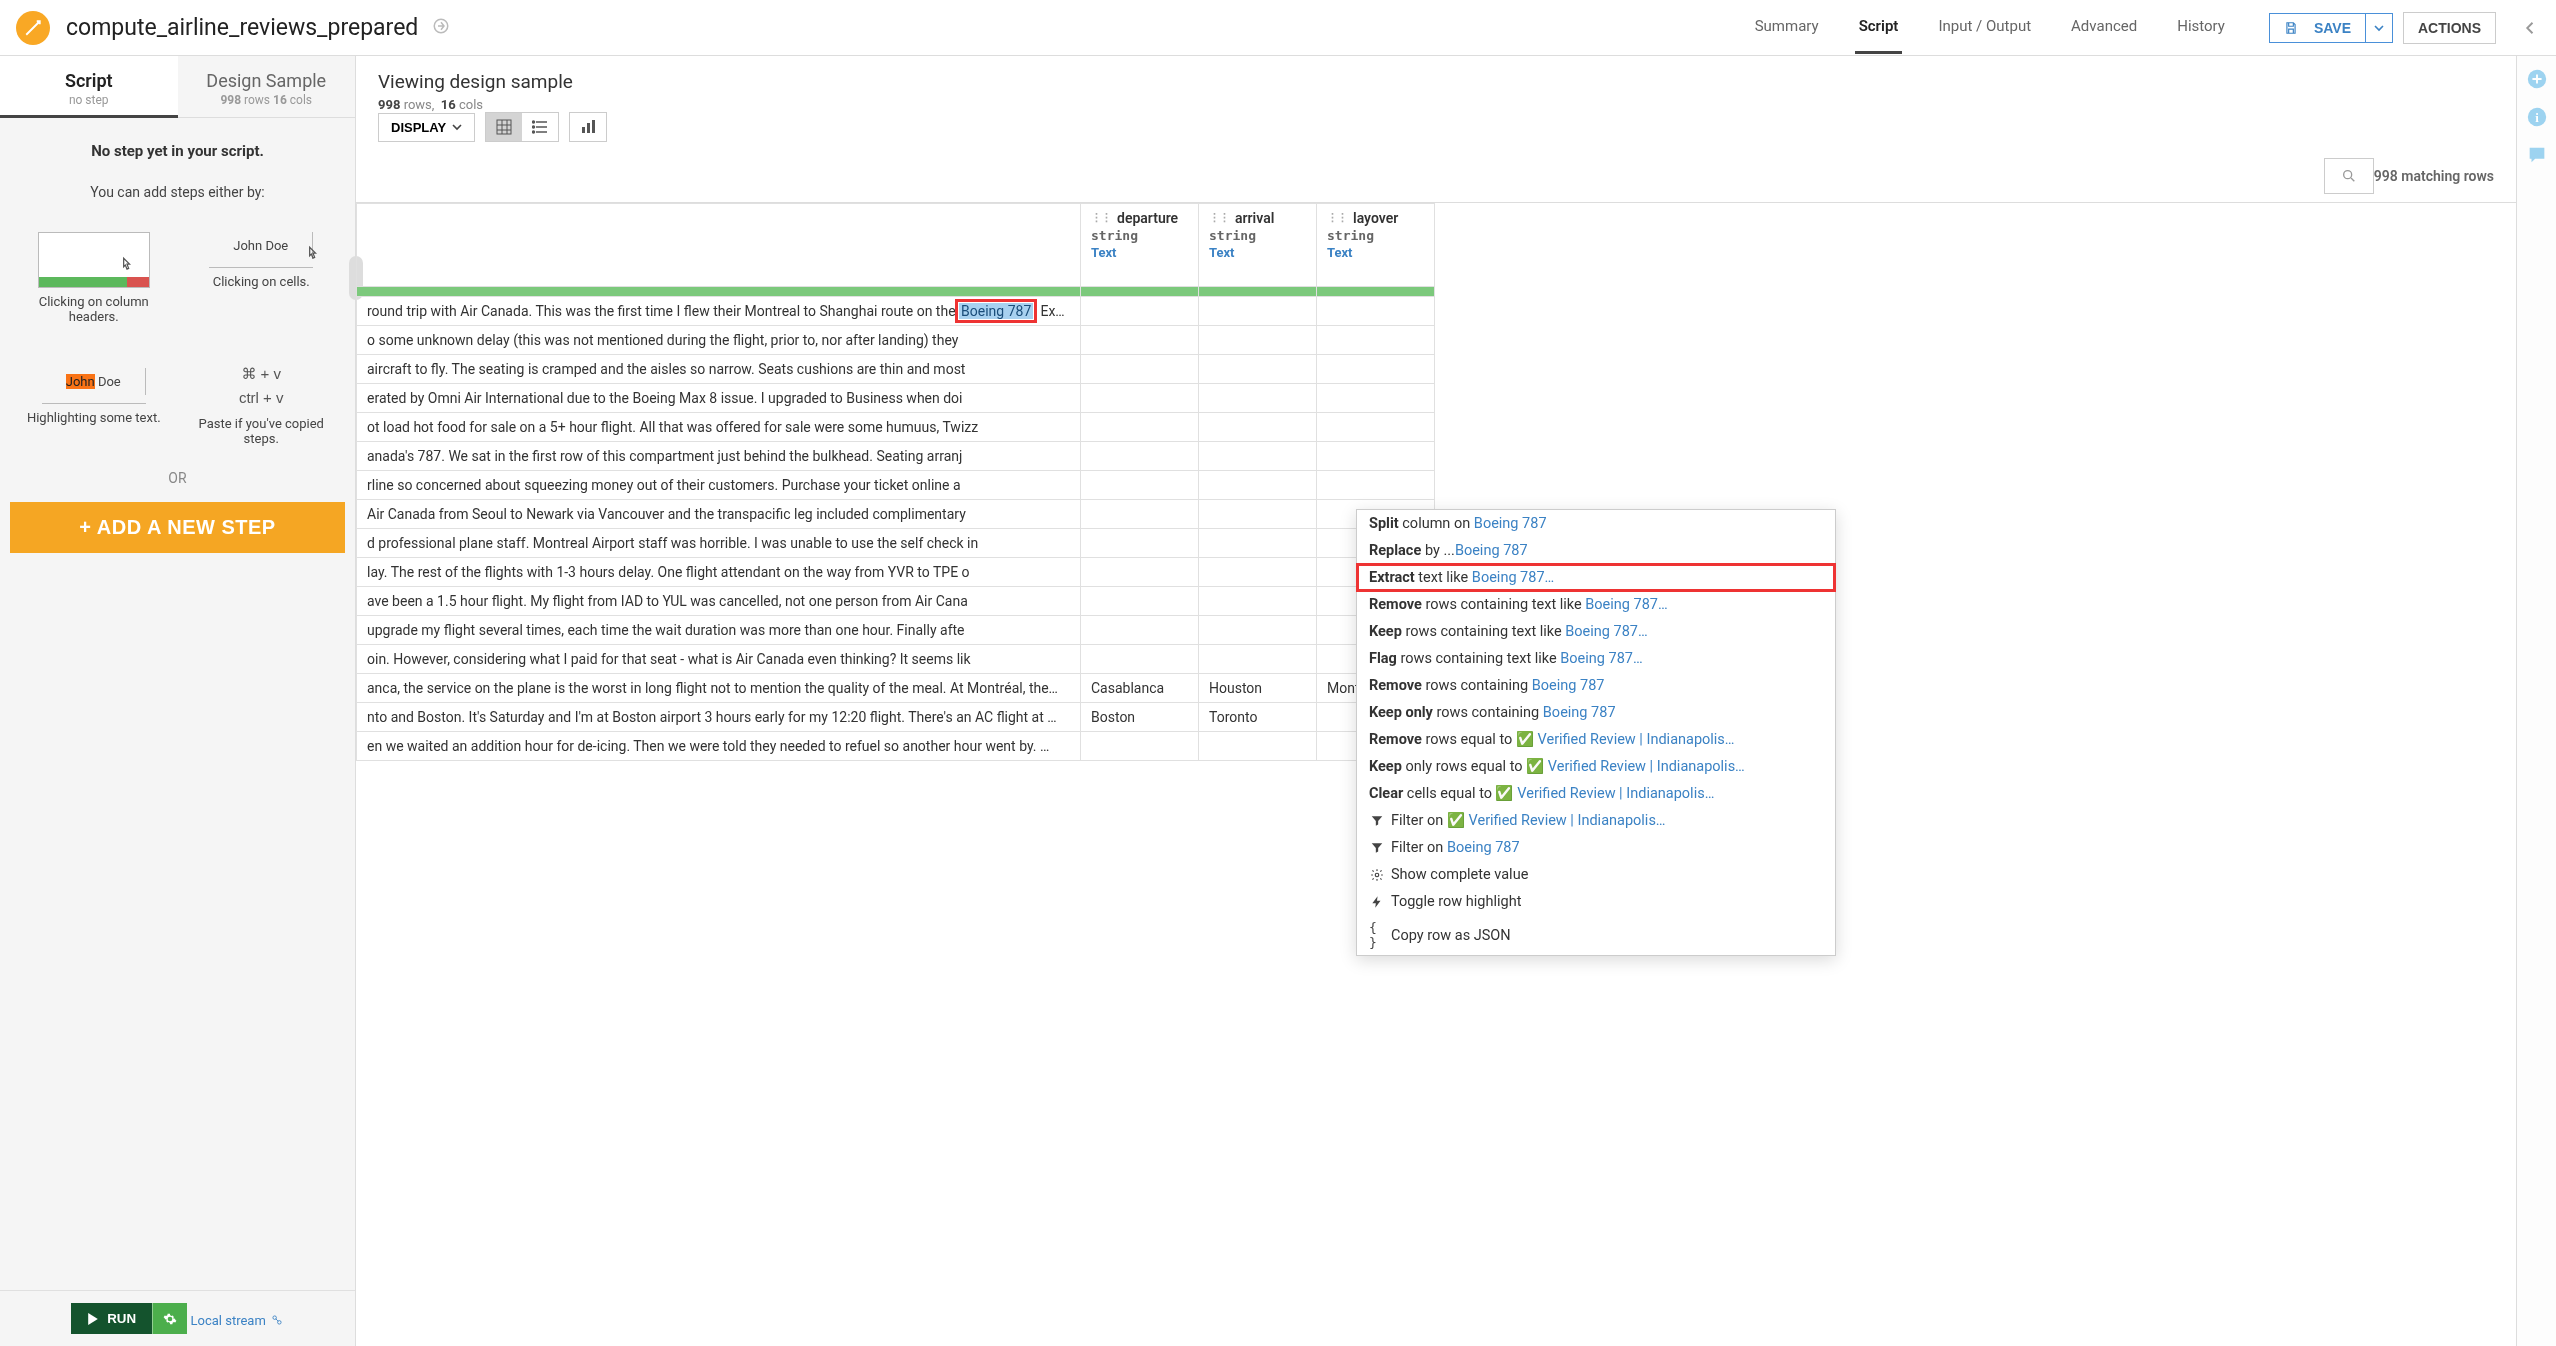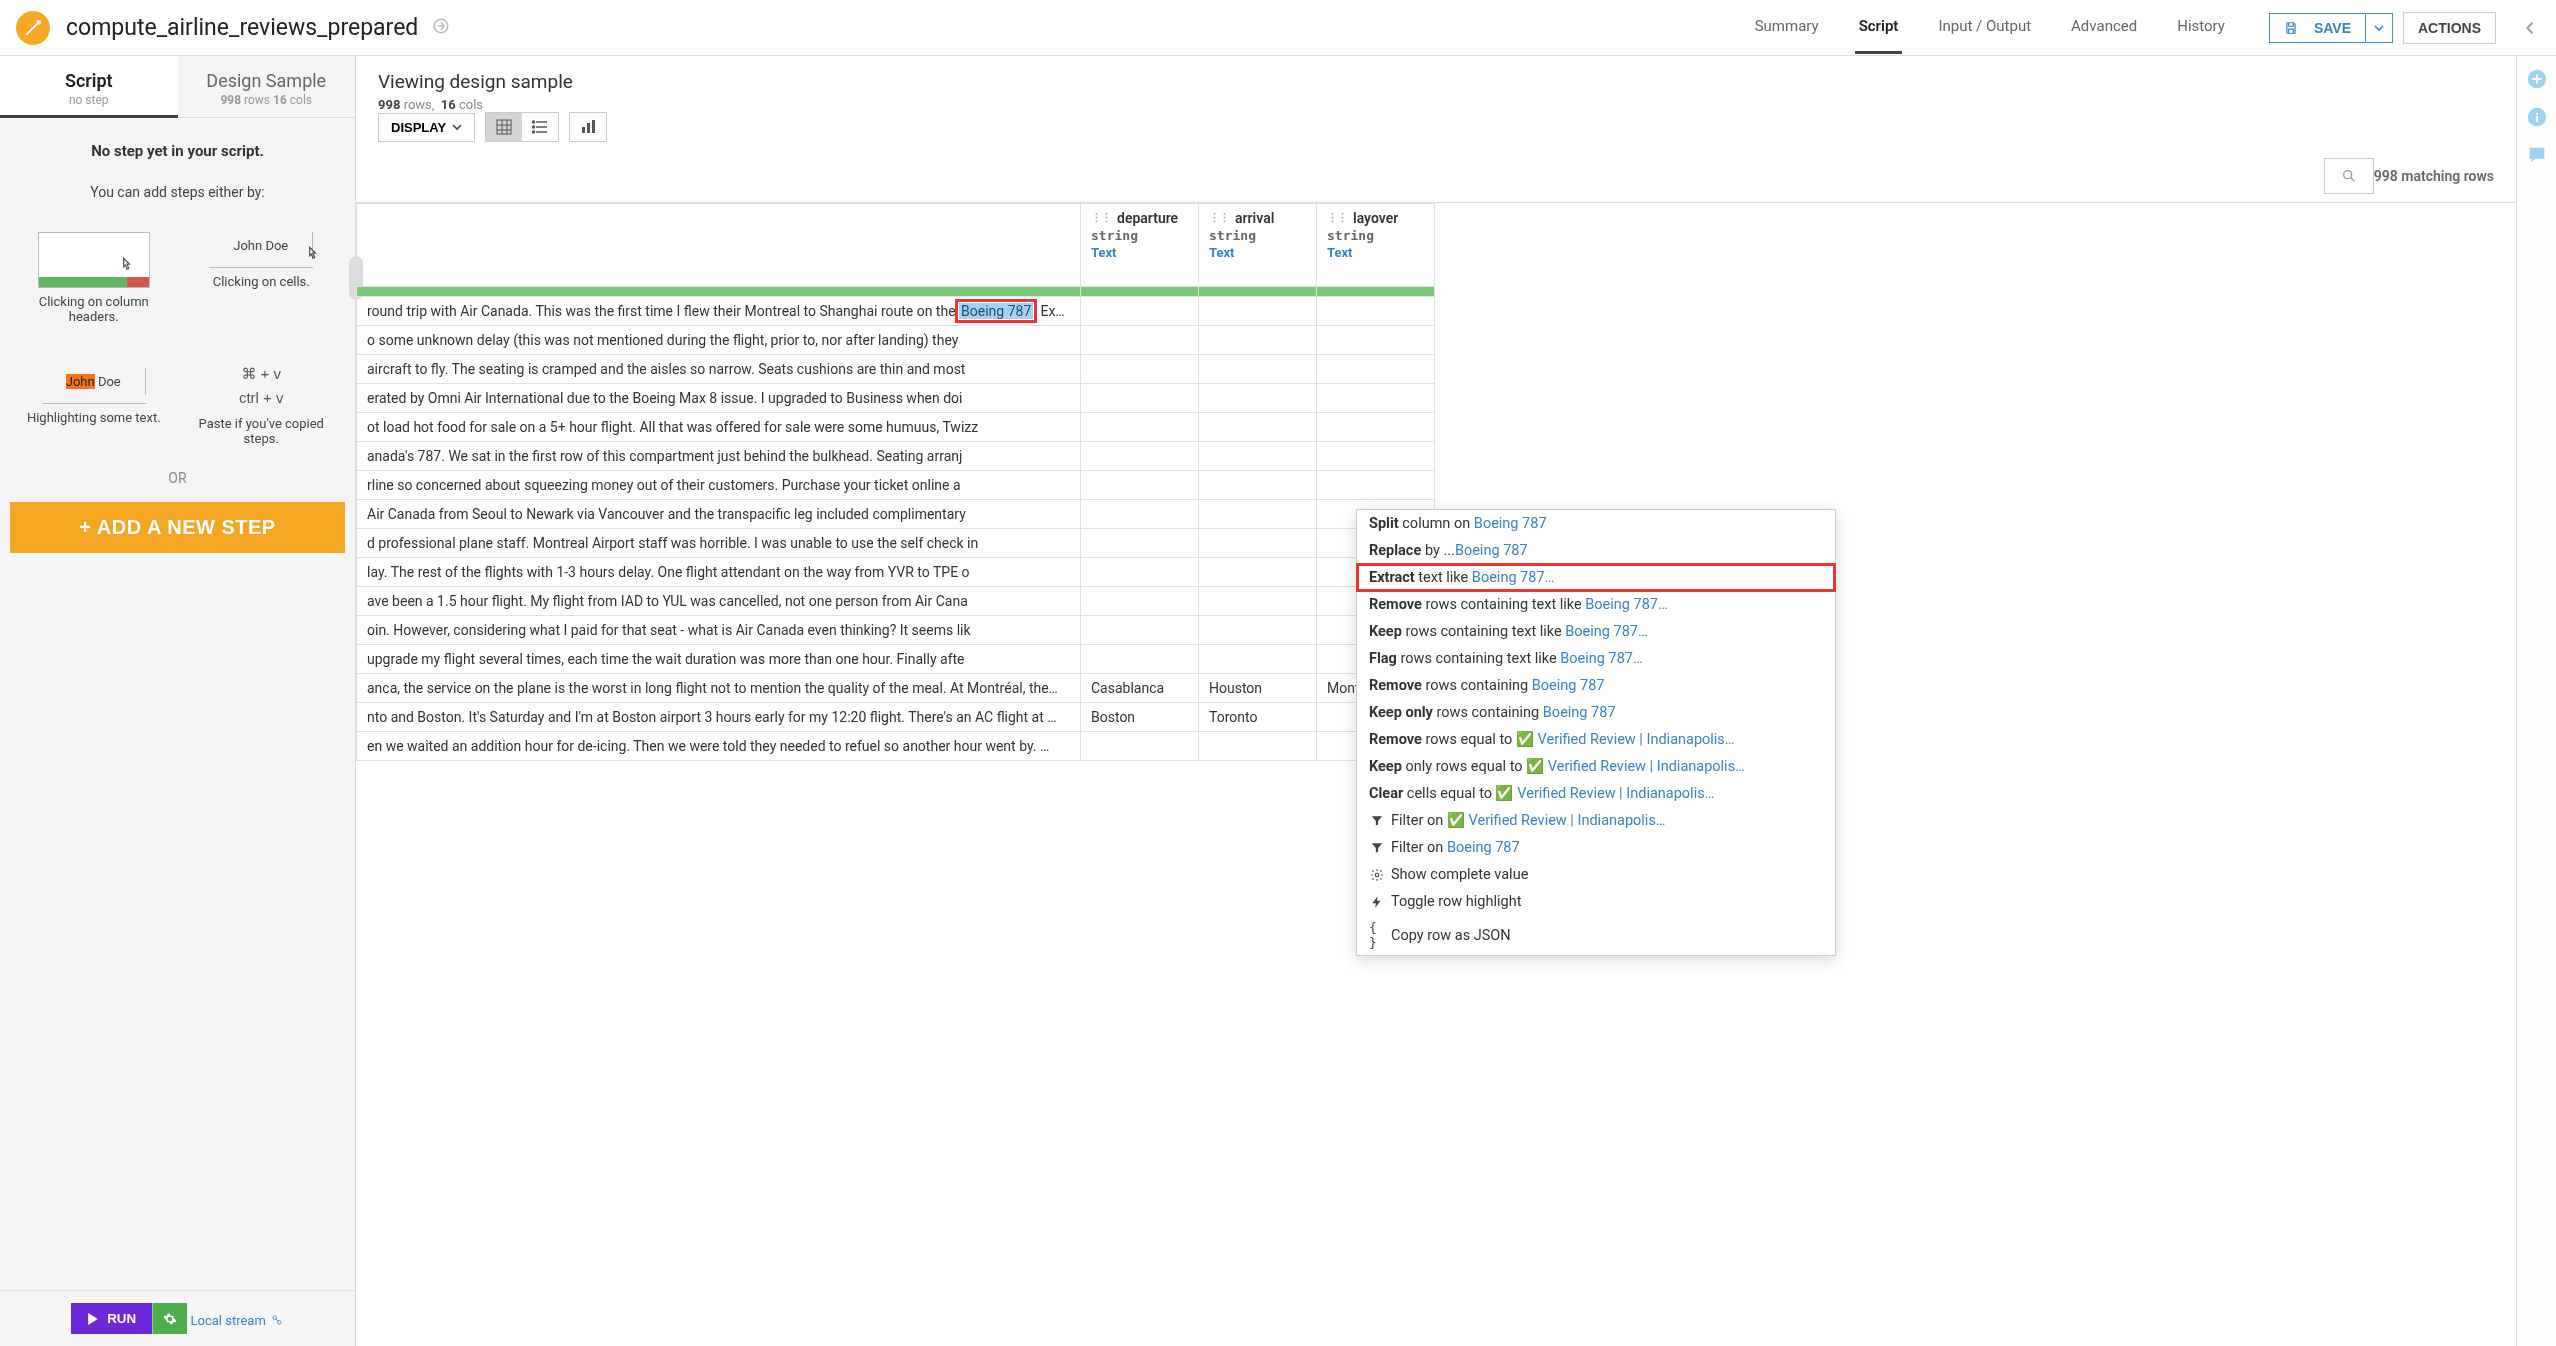--- a/index.html
+++ b/index.html
@@ -47,21 +47,21 @@
 .ex-cell-text { border-right: 1px solid #bbb; padding: 6px; font-size: 13px; }
 .ex-cell .ptr { position: absolute; right: -10px; top: 12px; }
 .ex-hl { width: 104px; margin: 20px auto 6px; padding-bottom: 8px; border-bottom: 1px solid #bbb; }
 .ex-hl-text { border-right: 1px solid #bbb; padding: 6px; font-size: 13px; }
 .ex-hl-sel { background: #f97316; color: #222; }
 .ex-paste { font-family: -apple-system, sans-serif; font-size: 15px; margin: 14px auto 6px; line-height: 1.6; color: #555; }
 .or { color: #888; margin: 16px 0; font-size: 14px; }
 .btn-add { background: #f5a623; color: #fff; border: none; width: 100%; padding: 14px; font-weight: 700; font-size: 20px; letter-spacing: 0.5px; cursor: pointer; }
 .sb-bottom { padding: 12px; text-align: center; border-top: 1px solid #e0e0e0; margin-top: auto; }
 .run-group { display: inline-flex; }
-.btn-run { background: #6d28d9; color: #fff; border: none; padding: 8px 16px; font-weight: 700; display: inline-flex; align-items: center; gap: 8px; cursor: pointer; }
+.btn-run { background: #14532d; color: #fff; border: none; padding: 8px 16px; font-weight: 700; display: inline-flex; align-items: center; gap: 8px; cursor: pointer; }
 .btn-run-gear { background: #4cae4c; color: #fff; border: none; border-left: 1px solid rgba(255,255,255,0.4); padding: 8px 10px; cursor: pointer; }
 .local-stream { color: #3b82c4; font-size: 13px; margin-top: 10px; display: inline-flex; align-items: center; gap: 4px; cursor: pointer; }
 .sb-drag-handle { position: absolute; right: -8px; top: 200px; width: 14px; height: 44px; background: #ddd; border-radius: 7px; cursor: col-resize; }
 
 
 .main { flex: 1; display: flex; flex-direction: column; min-width: 0; }
 .main-head { padding: 14px 22px 8px; display: flex; align-items: flex-start; justify-content: space-between; flex-direction: column; }
 .mh-left .mh-title { font-size: 19px; color: #333; }
 .mh-left .mh-sub { font-size: 13px; color: #888; margin-top: 4px; }
 .mh-sub b { color: #444; }
@@ -408,27 +408,27 @@
                 <td class="col-arr"></td>
                 <td class="col-lay"></td>
               </tr>
               <tr>
                 <td class="col-text">ave been a 1.5 hour flight. My flight from IAD to YUL was cancelled, not one person from Air Cana</td>
                 <td class="col-dep"></td>
                 <td class="col-arr"></td>
                 <td class="col-lay"></td>
               </tr>
               <tr>
+                <td class="col-text">upgrade my flight several times, each time the wait duration was more than one hour. Finally afte</td>
+                <td class="col-dep"></td>
+                <td class="col-arr"></td>
+                <td class="col-lay"></td>
+              </tr>
+              <tr>
                 <td class="col-text">oin. However, considering what I paid for that seat - what is Air Canada even thinking? It seems lik</td>
-                <td class="col-dep"></td>
-                <td class="col-arr"></td>
-                <td class="col-lay"></td>
-              </tr>
-              <tr>
-                <td class="col-text">upgrade my flight several times, each time the wait duration was more than one hour. Finally afte</td>
                 <td class="col-dep"></td>
                 <td class="col-arr"></td>
                 <td class="col-lay"></td>
               </tr>
               <tr>
                 <td class="col-text">anca, the service on the plane is the worst in long flight not to mention the quality of the meal. At Montréal, the…</td>
                 <td class="col-dep">Casablanca</td>
                 <td class="col-arr">Houston</td>
                 <td class="col-lay">Montreal</td>
               </tr>

